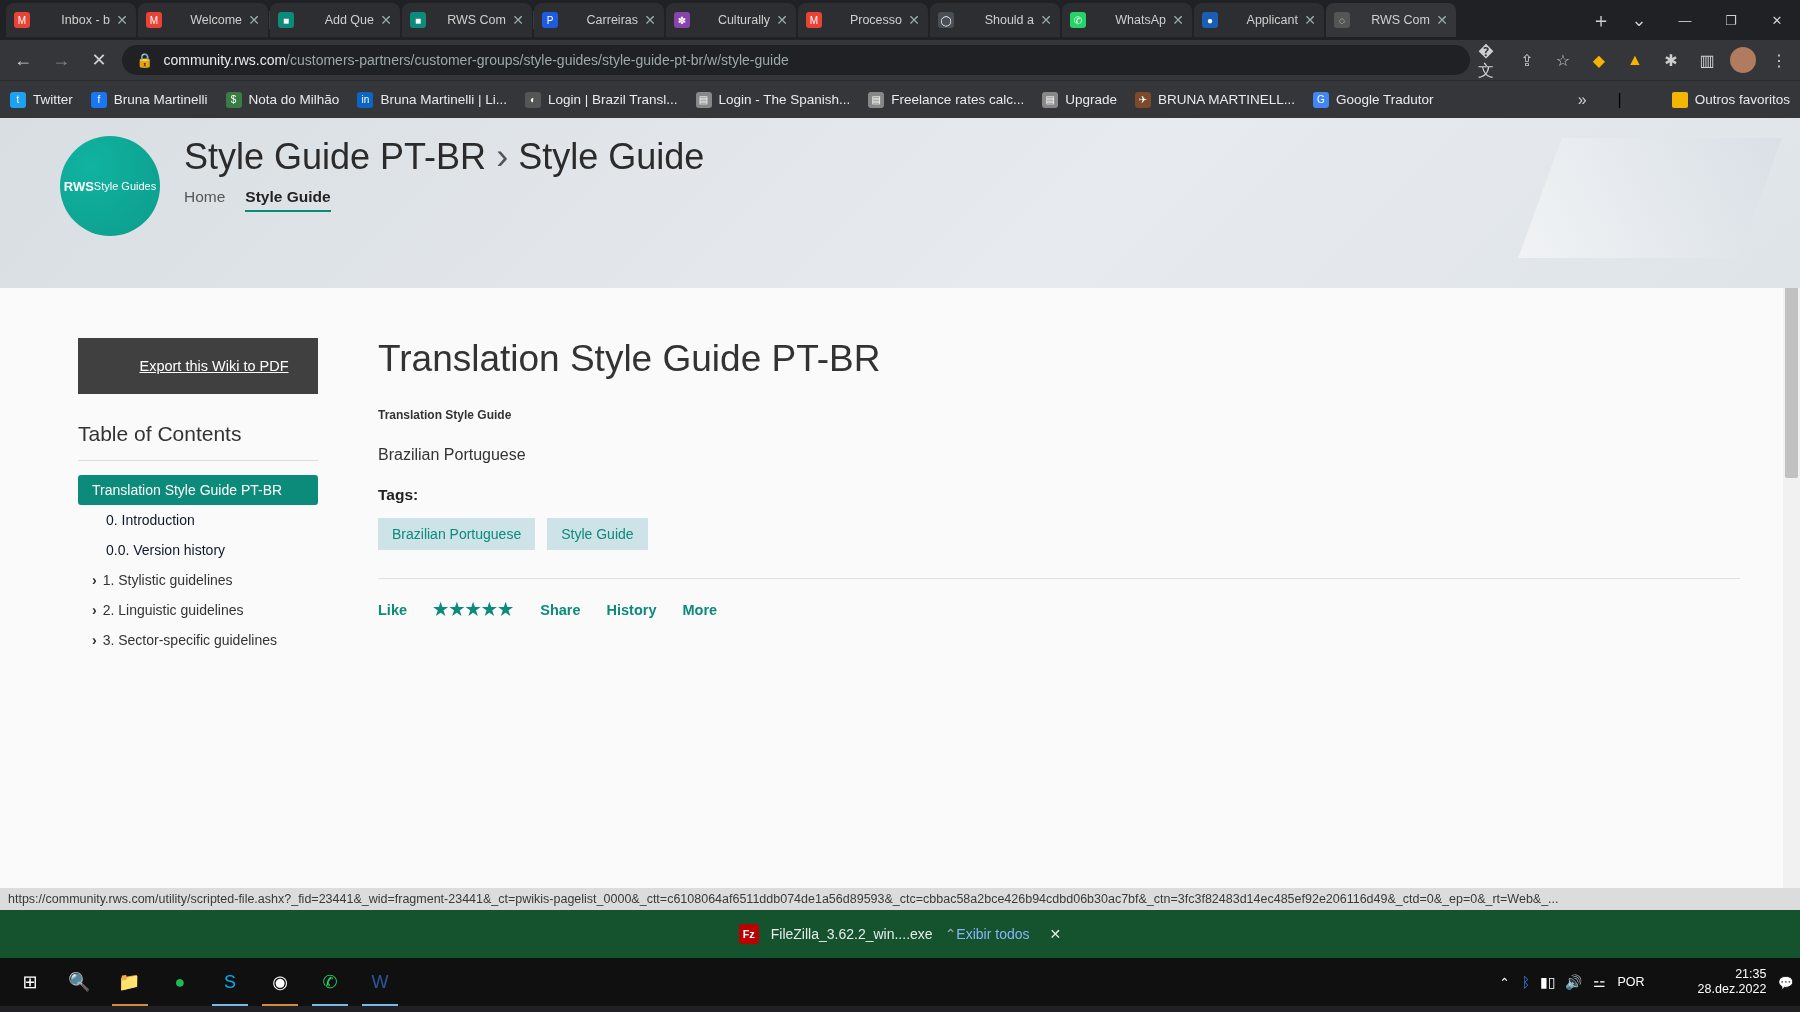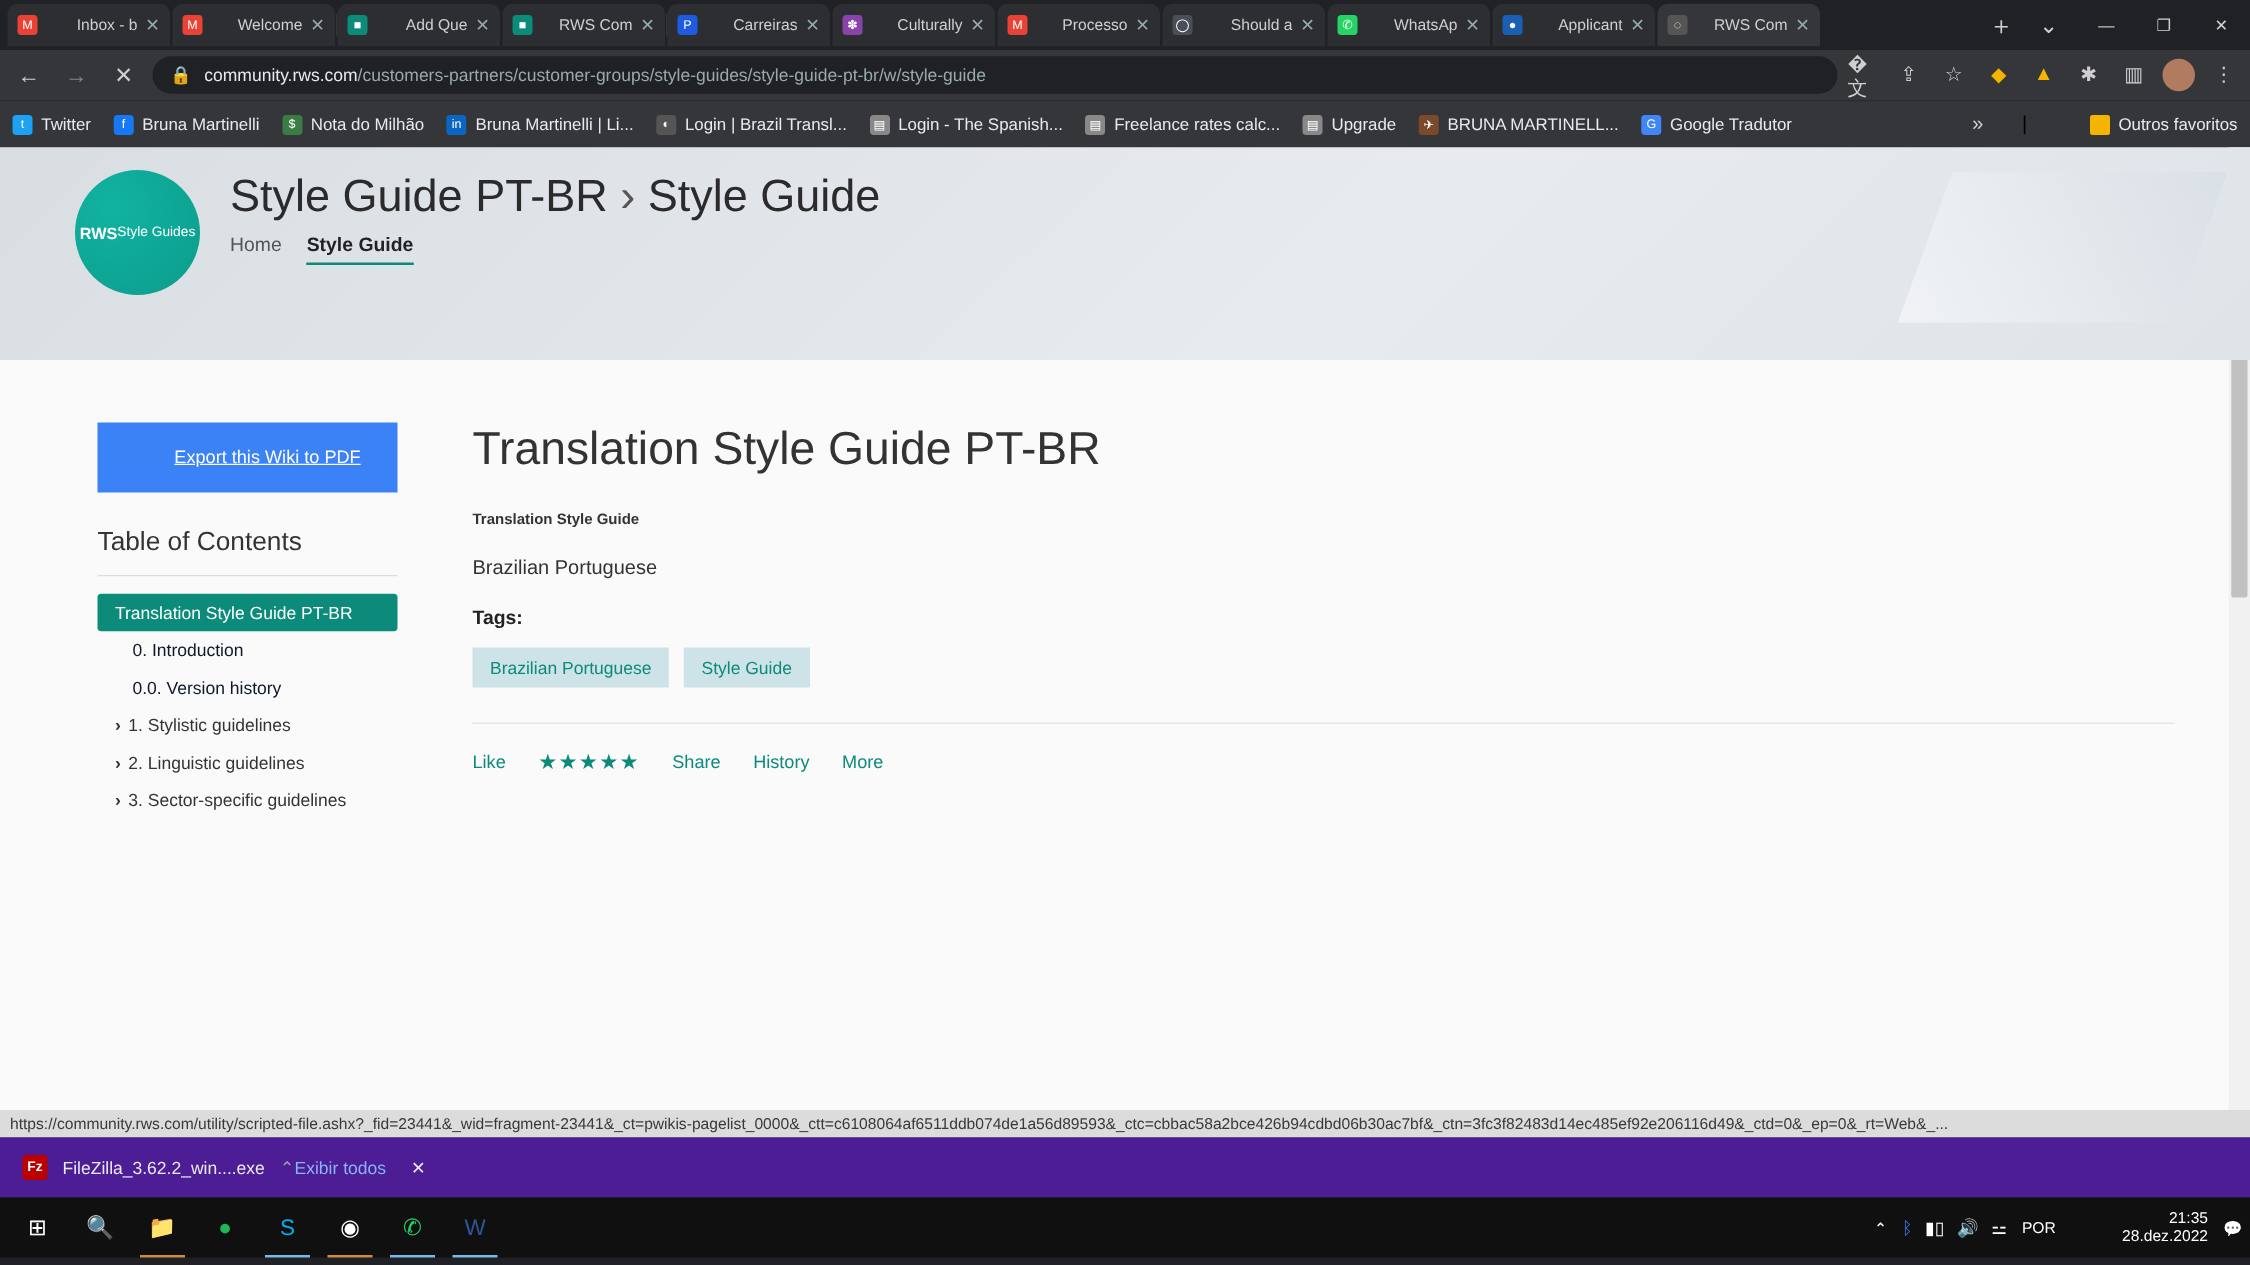--- a/index.html
+++ b/index.html
@@ -45,42 +45,42 @@
 .badge .brand { font-weight: 700; font-size: 13px; }
 .badge .sub { font-size: 11px; }
 .hero-text h1 { font-size: 36px; font-weight: 400; color: #2b2b2b; display: flex; gap: 10px; }
 .hero-text h1 .sep { color: #555; }
 .crumbs { margin-top: 10px; display: flex; gap: 20px; font-size: 15.5px; }
 .crumbs a { color: #555; text-decoration: none; }
 .crumbs a.active { color: #222; font-weight: 600; border-bottom: 2px solid #0c8a7a; padding-bottom: 4px; }
 
 .body { display: flex; padding: 50px 60px 0 78px; gap: 60px; }
 .side { width: 240px; flex: 0 0 240px; }
-.exportbtn { background: #3b82f6; color: #fff; height: 56px; display: flex; align-items: center; justify-content: center; font-size: 14.5px; text-decoration: underline; margin-bottom: 28px; padding-left: 32px; }
+.exportbtn { background: #404040; color: #fff; height: 56px; display: flex; align-items: center; justify-content: center; font-size: 14.5px; text-decoration: underline; margin-bottom: 28px; padding-left: 32px; }
 .tochead { font-size: 21px; color: #333; padding-bottom: 14px; border-bottom: 1px solid #ddd; margin-bottom: 14px; }
 .tocitem { font-size: 14px; color: #333; padding: 7px 10px 7px 14px; border-radius: 3px; display: flex; align-items: center; gap: 6px; }
 .tocitem.active { background: #0c8a7a; color: #fff; }
 .tocitem.child { padding-left: 28px; color: #0f172a; }
 .tocitem.parent::before { content: "›"; transform: rotate(0deg); color: #333; font-weight: bold; margin-left: -4px; }
 .tocitem.parent { padding-left: 18px; }
 
 .main { flex: 1; }
 .main h2 { font-size: 37px; font-weight: 300; color: #333; margin-bottom: 28px; }
 .main .sub { font-weight: 700; font-size: 12px; color: #333; margin-bottom: 24px; }
 .main .lang { font-size: 16px; color: #333; margin-bottom: 22px; }
 .main .tagshead { font-weight: 700; font-size: 15.5px; color: #222; margin-bottom: 14px; }
 .tagrow { display: flex; gap: 12px; margin-bottom: 28px; }
 .tag { background: #cde3e8; color: #0c8a7a; padding: 8px 14px; font-size: 14px; }
 .hr { height: 1px; background: #e2e2e2; margin-bottom: 20px; }
-.actions { display: flex; gap: 26px; align-items: center; font-size: 14.5px; color: #0c8a7a; }
+.actions { display: flex; gap: 26px; align-items: center; font-size: 14.5px; color: #0c8a7a; font-weight: bold; }
 .actions .stars { color: #0c8a7a; letter-spacing: 1px; font-size: 17px; }
 
 
 .statusstrip { height: 22px; background: #dcdcdc; color: #393939; font-size: 12.5px; display: flex; align-items: center; padding: 0 8px; white-space: nowrap; overflow: hidden; }
-.dlbar { height: 48px; background: #4c1d95; display: flex; align-items: center; padding: 16px 18px; color: #e8eaed; font-size: 14px; justify-content: flex-start; }
+.dlbar { height: 48px; background: #14532d; display: flex; align-items: center; padding: 16px 18px; color: #e8eaed; font-size: 14px; justify-content: center; }
 .dlitem { display: flex; align-items: center; gap: 12px; }
 .dlicon { width: 20px; height: 20px; background: #b00; border-radius: 3px; display:flex; align-items:center; justify-content:center; color:#fff; font-size:11px; font-weight:bold; }
 .dlright { display: flex; align-items: center; gap: 20px; }
 
 .taskbar { height: 48px; background: #101010; display: flex; align-items: center; padding: 0 6px; justify-content: space-between; }
 .tbleft { display: flex; align-items: center; gap: 2px; }
 .tb { width: 48px; height: 48px; display: flex; align-items: center; justify-content: center; color: #fff; font-size: 18px; position: relative; }
 .tb.underline::after { content:""; position:absolute; left:6px; right:6px; bottom:0; height:2px; background:#76b9ed; }
 .tb.orange::after { background:#d18b3a; }
 .tbright { display: flex; align-items: center; gap: 12px; color: #fff; font-size: 12.5px; }

